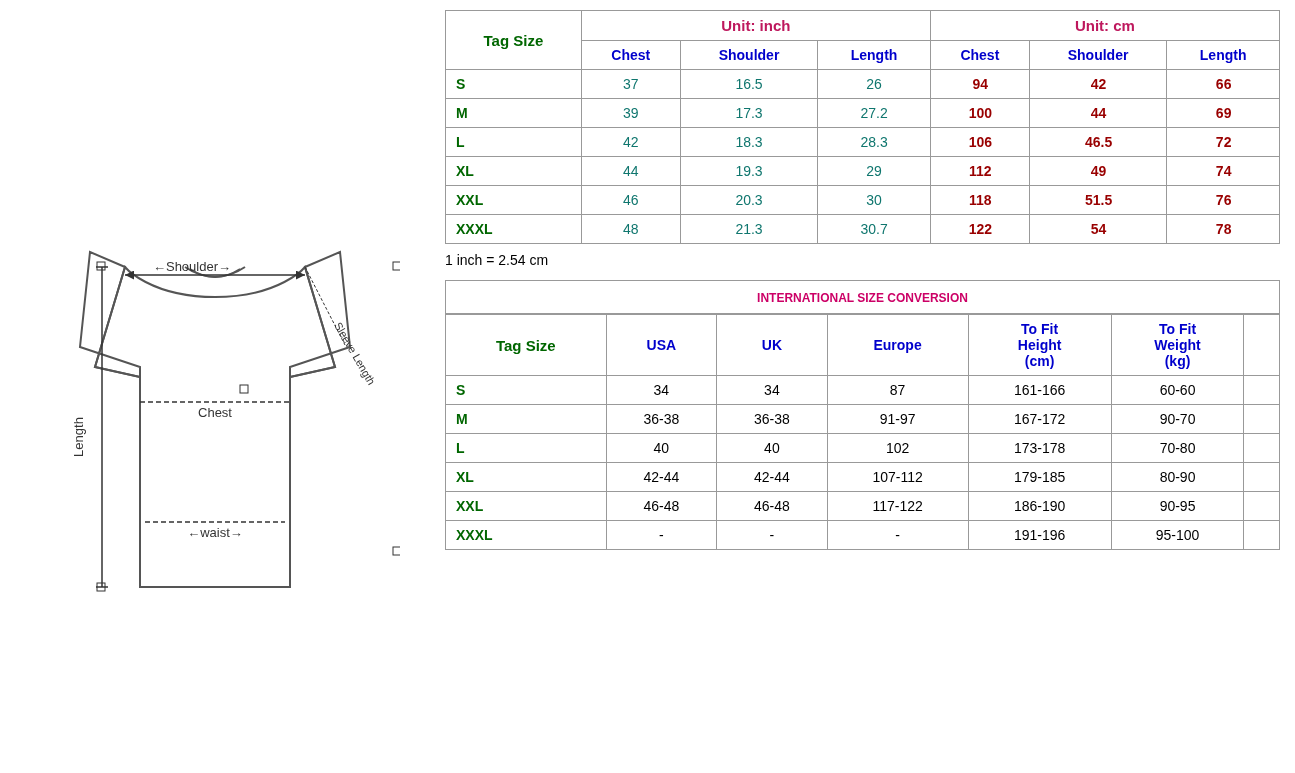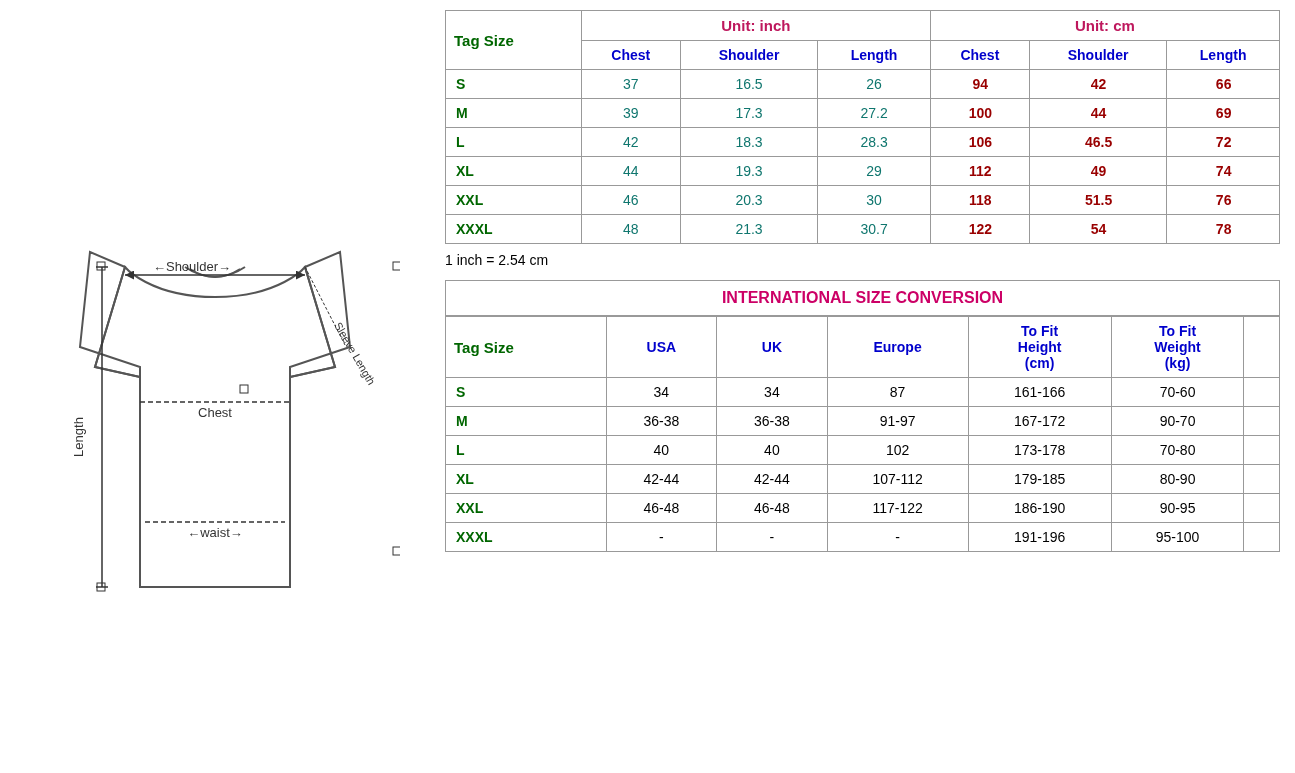--- a/index.html
+++ b/index.html
@@ -84,21 +84,21 @@
 
     .conversion-note {
       color: #000;
       font-size: 14px;
       padding: 8px 0;
       font-weight: normal;
     }
 
     .intl-title {
       color: #cc0066;
-      font-size: 16px;
+      font-size: 12px;
       font-weight: bold;
       padding: 8px;
     }
 
     .intl-tag-col {
       color: #006600;
       font-weight: bold;
       text-align: left;
       padding-left: 10px;
     }
@@ -110,21 +110,21 @@
 
     .intl-val {
       color: #000;
       font-weight: normal;
     }
 
     .tag-size-header {
       color: #006600;
       font-weight: bold;
       font-size: 15px;
-      text-align: left;
+      text-align: center;
       padding-left: 8px;
     }
   </style>
 </head>
 <body>
 
 <div class="left-panel">
   <svg width="370" height="440" viewBox="0 0 370 440" style="font-family: Arial, sans-serif;">
 
     <path d="M95,100 L65,200 L110,210 L110,420 L260,420 L260,210 L305,200 L275,100 
@@ -274,21 +274,21 @@
         <th style="border:1px solid #999; background:#fff;"></th>
       </tr>
     </thead>
     <tbody id="intl-table-body">
     <tr>
     <td class="intl-tag-col">S</td>
     <td class="intl-val">34</td>
     <td class="intl-val">34</td>
     <td class="intl-val">87</td>
     <td class="intl-val">161-166</td>
-    <td class="intl-val">70-60</td>
+    <td class="intl-val">60-60</td>
     <td class="intl-val"></td>
   </tr>
         <tr>
     <td class="intl-tag-col">M</td>
     <td class="intl-val">36-38</td>
     <td class="intl-val">36-38</td>
     <td class="intl-val">91-97</td>
     <td class="intl-val">167-172</td>
     <td class="intl-val">90-70</td>
     <td class="intl-val"></td>

